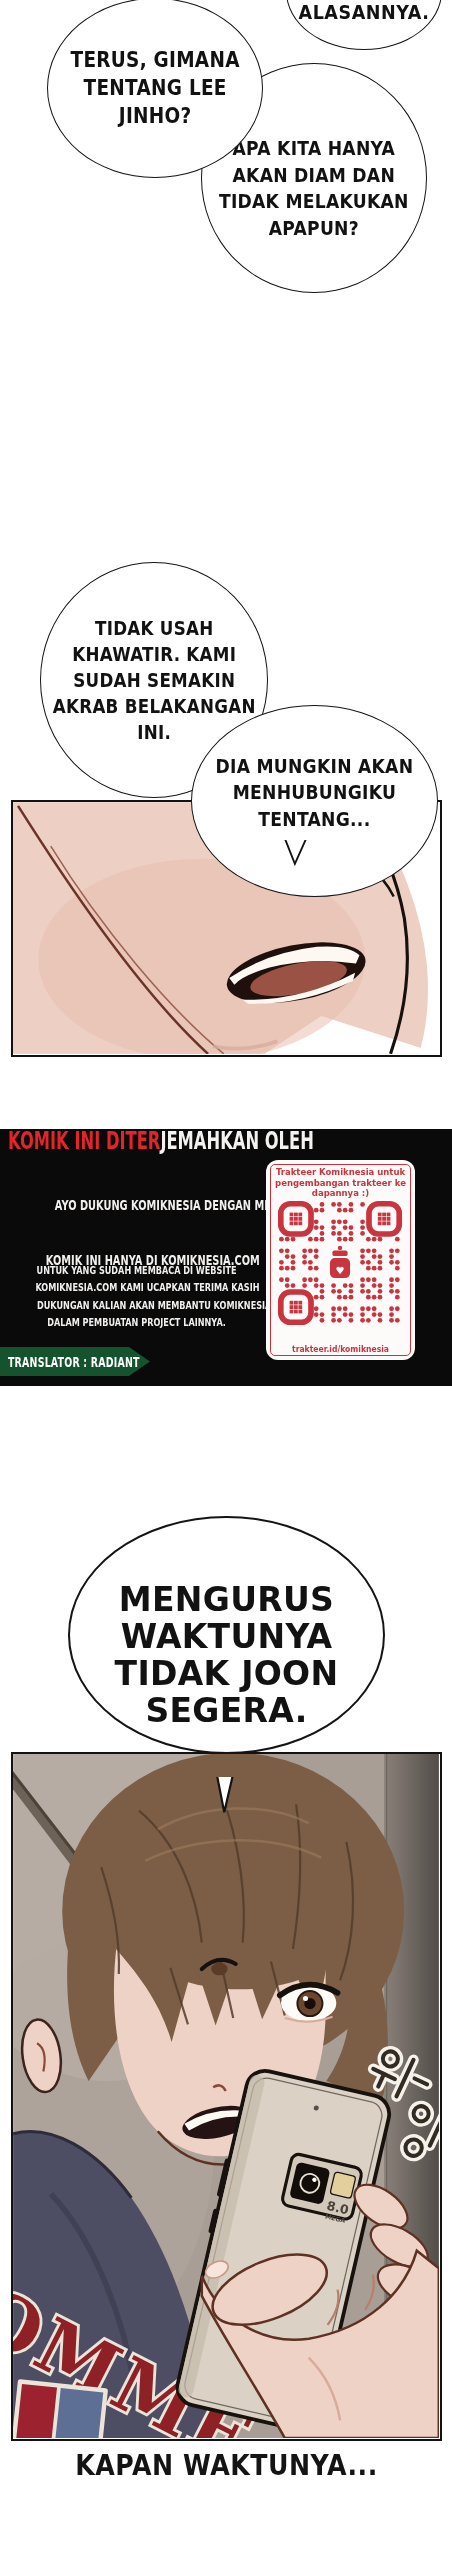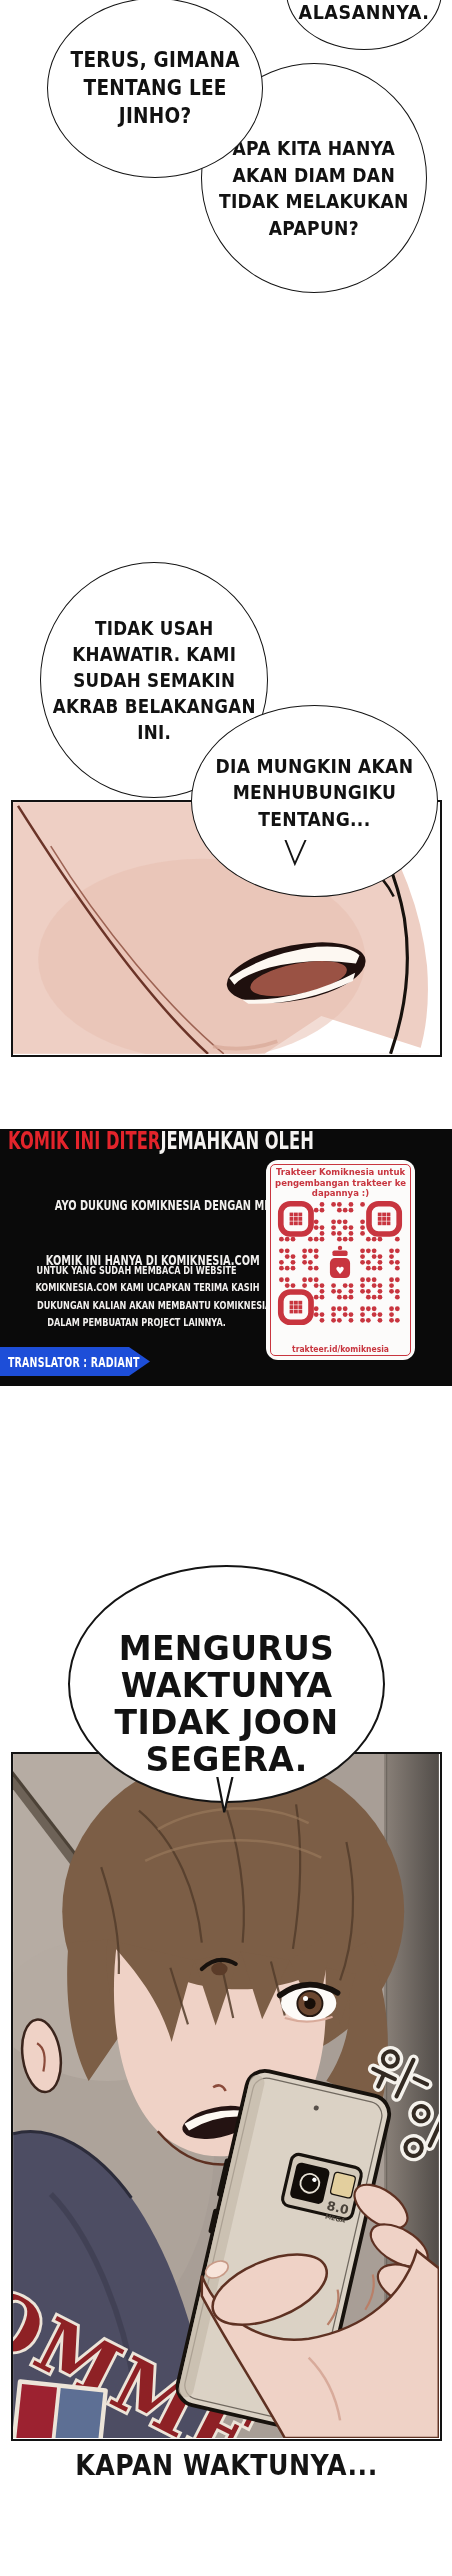--- a/index.html
+++ b/index.html
@@ -8,21 +8,21 @@
   .bubble{position:absolute;background:#fff;border:1.9px solid #141414;border-radius:50%;
           display:flex;align-items:center;justify-content:center;z-index:5;box-sizing:border-box;}
   .btxt{text-align:center;font-weight:bold;color:#121212;transform:scaleX(.88);}
   .btxt .ln{display:block;white-space:nowrap;letter-spacing:0.3px;}
   .tail{position:absolute;z-index:6;}
   .panel{position:absolute;left:11.3px;width:431px;border:2.5px solid #121212;box-sizing:border-box;
          background:#fff;overflow:hidden;z-index:1;}
   #banner{position:absolute;left:0;top:1129px;width:453px;height:257px;background:#0a0a0a;z-index:2;}
   #banner .cond{display:inline-block;white-space:nowrap;}
   .ban-col{position:absolute;left:0;width:274px;text-align:center;color:#f2f0ee;font-weight:bold;}
-  #ribbon{position:absolute;left:0;top:218px;width:150px;height:29px;background:#1d4ed8;
+  #ribbon{position:absolute;left:0;top:218px;width:150px;height:29px;background:#14532d;
           clip-path:polygon(0 0,86% 0,100% 50%,86% 100%,0 100%);display:flex;align-items:center;}
   #ribbon span{color:#fff;font-weight:bold;font-size:14.5px;transform:scaleX(.65);transform-origin:left center;
                margin-left:7.5px;white-space:nowrap;letter-spacing:0.3px;}
   #card{position:absolute;left:266px;top:31px;width:149px;height:200px;background:#fcfbfa;border-radius:12px;}
   #card .inner{position:absolute;inset:3.8px;border:1.9px solid #c8353f;border-radius:5px;}
   #card .msg{position:absolute;top:7px;left:0;width:100%;text-align:center;color:#c8353f;
              font-weight:bold;font-size:8.5px;line-height:10.7px;}
   #card .url{position:absolute;bottom:5.7px;left:0;width:100%;text-align:center;color:#c8353f;
              font-weight:bold;font-size:9px;transform:scaleX(.85);}
   #caption{position:absolute;left:0;top:2449px;width:453px;text-align:center;font-weight:bold;
@@ -320,21 +320,21 @@
           <rect x="88" y="80" width="24" height="9" rx="3" fill="#c8353f"></rect>
           <circle cx="100" cy="76" r="3.5" fill="#c8353f"></circle>
           <rect x="84" y="92" width="32" height="32" rx="8" fill="#c8353f"></rect>
           <text x="100" y="117" font-size="16" fill="#ffffff" text-anchor="middle">♥</text>
         </g>
       </svg>
       <div class="url">trakteer.id/komiknesia</div>
     </div>
   </div>
 
-  <div class="bubble" style="left:68px;top:1565px;width:317px;height:238px;padding-top:40px;border-width:2.5px;justify-content:center;">
+  <div class="bubble" style="left:68px;top:1516px;width:317px;height:238px;padding-top:40px;border-width:2.5px;justify-content:center;">
     <div class="btxt" style="font-size:33px;line-height:37px;letter-spacing:1.9px;transform:none;">
       <span class="ln">MENGURUS</span>
       <span class="ln">WAKTUNYA</span>
       <span class="ln">TIDAK JOON</span>
       <span class="ln">SEGERA.</span>
     </div>
   </div>
   <svg class="tail" style="left:216px;top:1777px;" width="19" height="39" viewBox="0 0 30 62">
     <path d="M2,0 L26,0 L13,56 Z" fill="#ffffff"></path>
     <path d="M2,0 L13,56 L26,0" fill="none" stroke="#141414" stroke-width="3.5" stroke-linecap="round"></path>

